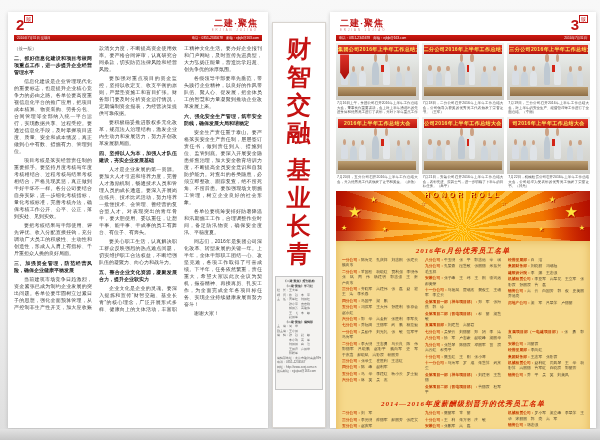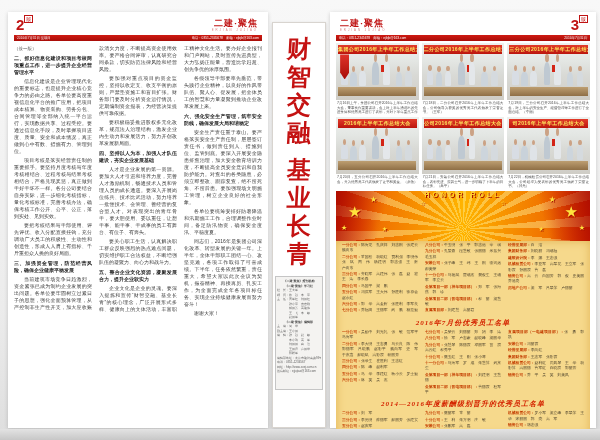--- a/index.html
+++ b/index.html
@@ -310,20 +310,21 @@
       <span class="star" style="right:34px;top:4px;font-size:8px;">★</span>
       <span class="star" style="right:5px;top:33px;font-size:7px;">★</span>
       <span class="star" style="right:46px;top:34px;font-size:6px;">★</span>
       <span class="star" style="left:84px;top:8px;font-size:6px;">☆</span>
       <span class="star" style="right:84px;top:8px;font-size:6px;">☆</span>
       <div class="hb-sub">HONOR ROLL</div>
     </div>
 
     <div class="honor-panel" id="honor-panel">
         <div class="hs">
+          <div class="hs-title">2016年6月份优秀员工名单</div>
           <div class="hs-cols">
             <div class="hs-col">
               <div class="entry"><b>一分公司：</b><span>陈海龙　孔庆祥　刘志刚　张建云　魏向东</span></div>
               <div class="entry"><b>二分公司：</b><span>董国松　胡晓红　贾利强　李明伟　张　斌　周　伟　杨建明　郭志强　王　辉　卢向东</span></div>
               <div class="entry"><b>三分公司：</b><span>齐晓军　高建伟　张　磊　赵　宏　王　涛　李长春</span></div>
               <div class="entry"><b>四分公司：</b><span>马国平　梁　鹏</span></div>
               <div class="entry"><b>五分公司：</b><span>冯洪军　王大伟　孙胜利　徐存会　赵永红</span></div>
               <div class="entry"><b>六分公司：</b><span>郭　华　高金辉　张胜利　李军良</span></div>
               <div class="entry"><b>七分公司：</b><span>乔福田　王丽军　武　鹏　杨拉勤</span></div>
             </div>
@@ -340,21 +341,20 @@
               <div class="entry"><b>经营发展部：</b><span>白　洁</span></div>
               <div class="entry"><b>集团财务部：</b><span>刘晓丽　冯瑞福</span></div>
               <div class="entry"><b>建筑设计院：</b><span>李　娜　王志强</span></div>
               <div class="entry"><b>机械租赁公司：</b><span>李亚军　高翠花　王立军　张彩霞　孙丽霞　曹　磊</span></div>
               <div class="entry"><b>物资公司：</b><span>高　云　白国芳　郭　俊　史美丽　乔旭亮</span></div>
               <div class="entry"><b>房地产公司：</b><span>梁　军　吕翠萍　卢丽丽</span></div>
             </div>
           </div>
         </div>
         <div class="hs">
-          <div class="hs-title">2016年7月份优秀员工名单</div>
           <div class="hs-cols">
             <div class="hs-col">
               <div class="entry"><b>一分公司：</b><span>吴勤中　刘光礼　张　敏　范军平　马海军</span></div>
               <div class="entry"><b>二分公司：</b><span>李大明　王志勇　马云良　陈　伟　郭丽军　吕晓鹏　赵彩平　魏向军　史　军　于京惠　郝晓斌　高彩霞　靳丽芳</span></div>
               <div class="entry"><b>三分公司：</b><span>张录生　崔胜利　王志红</span></div>
               <div class="entry"><b>四分公司：</b><span>陈　峰　赵利军</span></div>
               <div class="entry"><b>五分公司：</b><span>马　华　李建红　梅小云　罗士勤</span></div>
               <div class="entry"><b>六分公司：</b><span>林　英　吴　杰</span></div>
             </div>
             <div class="hs-col">

